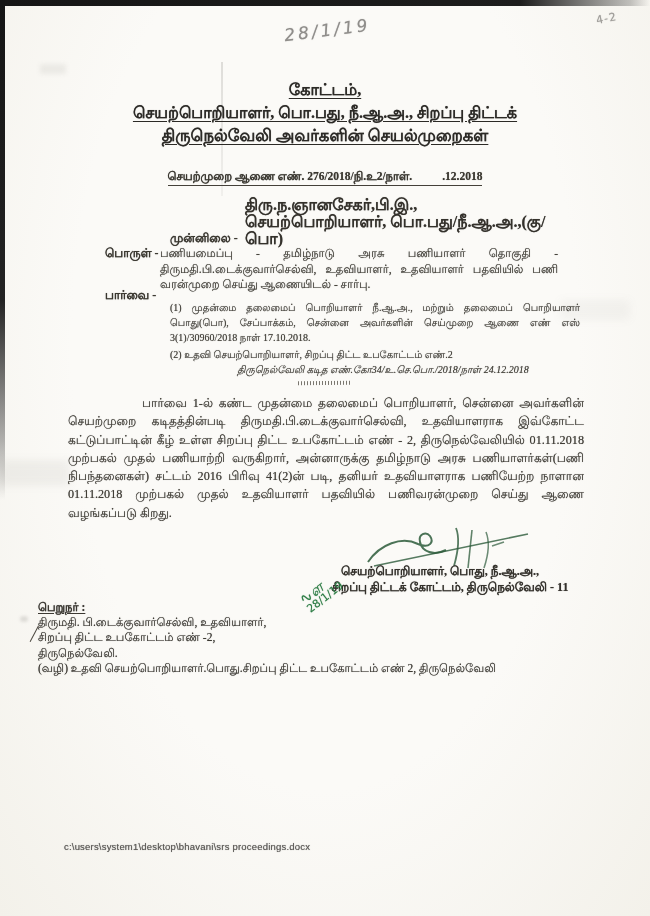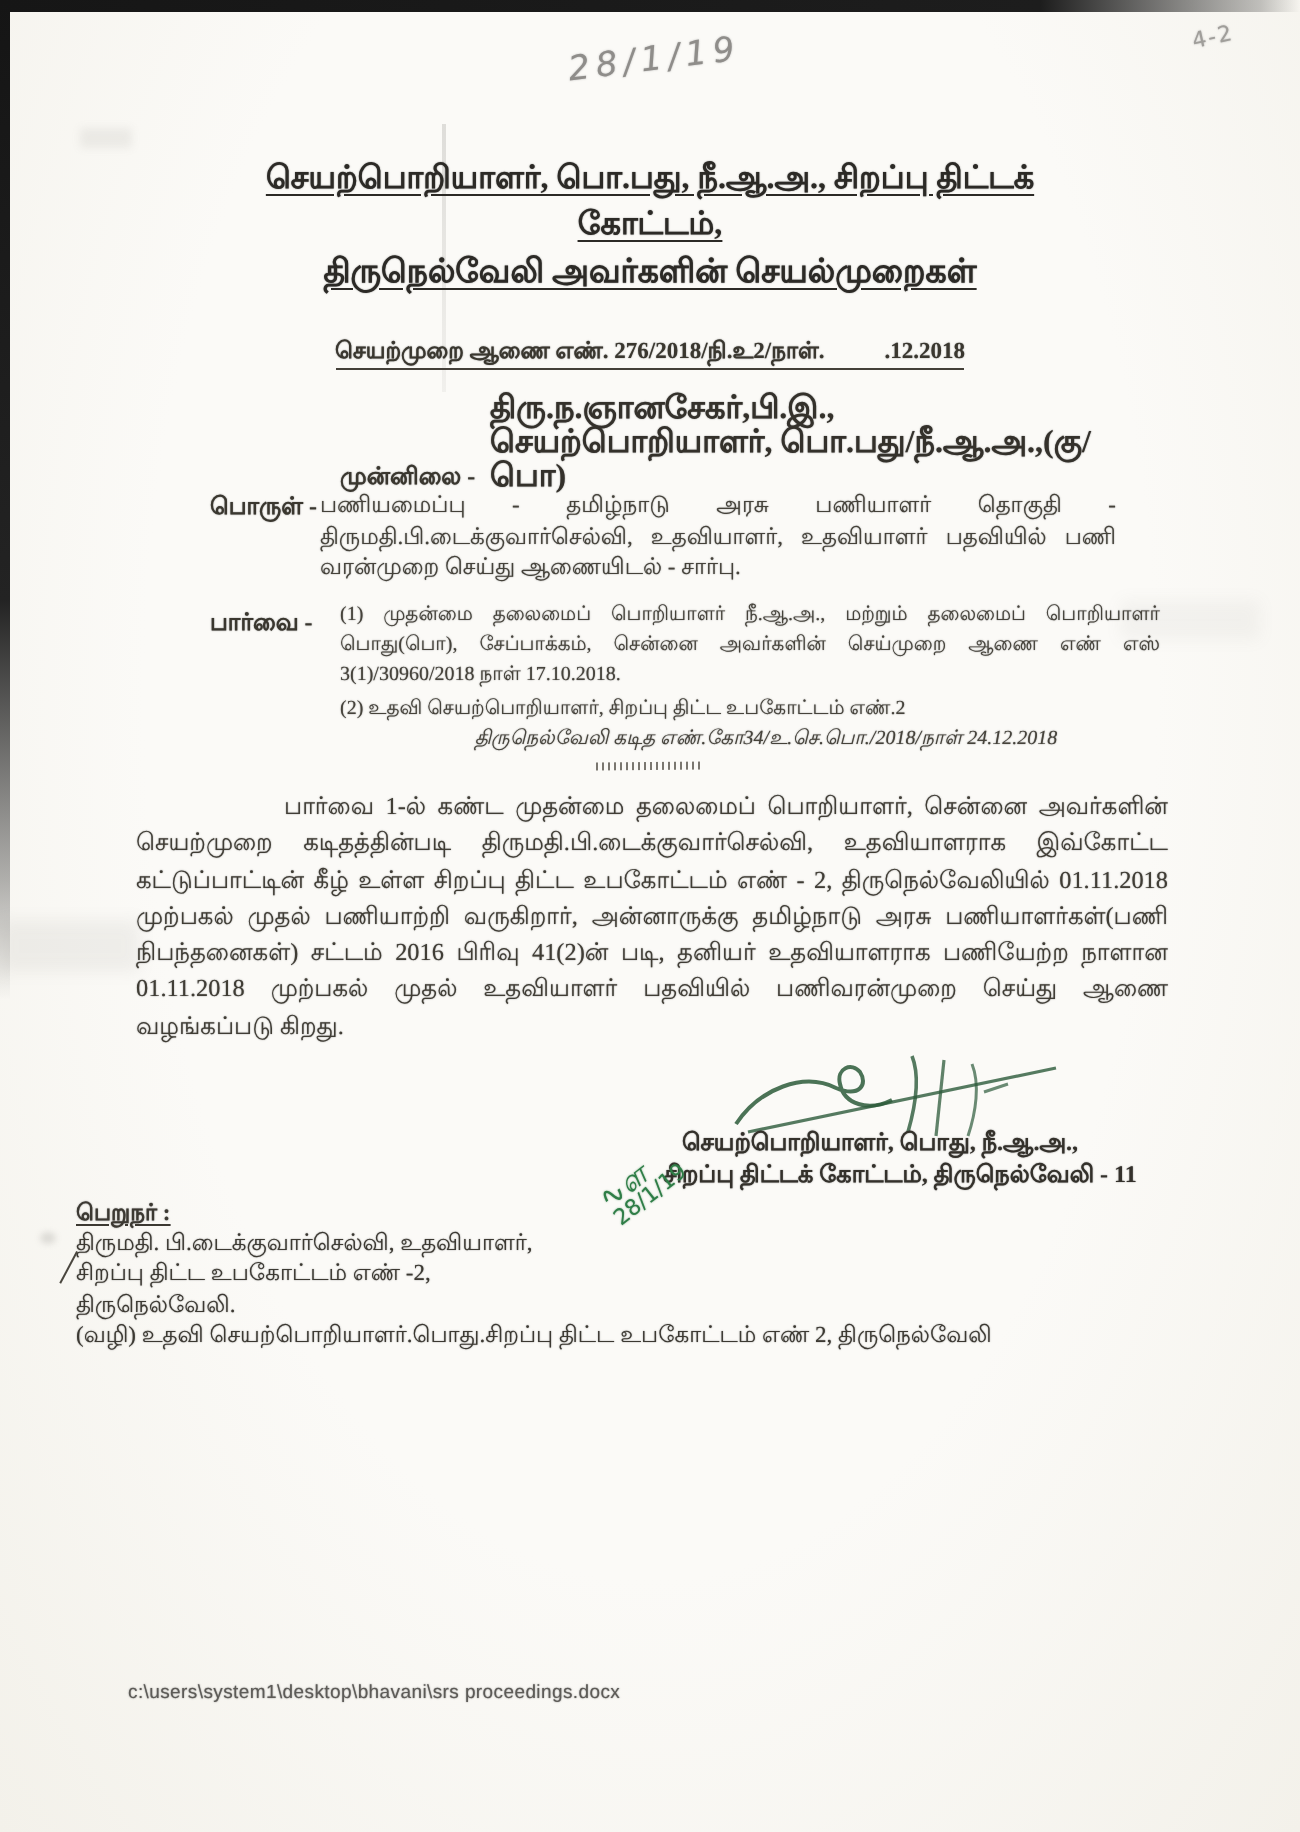--- a/index.html
+++ b/index.html
@@ -129,41 +129,41 @@
   <div class="smudge smudge-a"></div>
   <div class="smudge smudge-b"></div>
   <div class="smudge smudge-c"></div>
   <div class="smudge smudge-d"></div>
 
   <div class="hand-date-top">28/1/19</div>
 
   <div class="pencil-mark">4-2</div>
 
   <div class="title-block scan-text">
+    <div class="title-line">கோட்டம்,</div>
     <div class="title-line">செயற்பொறியாளர், பொ.பது, நீ.ஆ.அ., சிறப்பு திட்டக்</div>
-    <div class="title-line">கோட்டம்,</div>
     <div class="title-line title-line3">திருநெல்வேலி அவர்களின் செயல்முறைகள்</div>
   </div>
 
   <div class="order-line scan-text">
     <span class="order-inner">
       <span>செயற்முறை ஆணை எண். 276/2018/நி.உ2/நாள்.</span><span class="order-gap"></span><span>.12.2018</span>
     </span>
   </div>
 
   <div class="label-col scan-text" style="left:170px;top:196px;margin-top:35px;">முன்னிலை -</div>
   <div class="presence-val scan-text">
     <div>திரு.ந.ஞானசேகர்,பி.இ.,</div>
     <div>செயற்பொறியாளர், பொ.பது/நீ.ஆ.அ.,(கு/பொ)</div>
   </div>
 
   <div class="label-col scan-text" style="left:105px;top:246px;">பொருள் -</div>
   <div class="subject-text scan-text">பணியமைப்பு - தமிழ்நாடு அரசு பணியாளர் தொகுதி - திருமதி.பி.டைக்குவார்செல்வி, உதவியாளர், உதவியாளர் பதவியில் பணி வரன்முறை செய்து ஆணையிடல் - சார்பு.</div>
 
-  <div class="label-col scan-text" style="left:105px;top:304px;">பார்வை -</div>
+  <div class="label-col scan-text" style="left:105px;top:288px;">பார்வை -</div>
   <div class="reference-text scan-text">
     <div>(1) முதன்மை தலைமைப் பொறியாளர் நீ.ஆ.அ., மற்றும் தலைமைப் பொறியாளர் பொது(பொ), சேப்பாக்கம், சென்னை அவர்களின் செய்முறை ஆணை எண் எஸ் 3(1)/30960/2018 நாள் 17.10.2018.</div>
     <div class="reference-item2">(2) உதவி செயற்பொறியாளர், சிறப்பு திட்ட உபகோட்டம் எண்.2</div>
     <div class="reference-item2b">திருநெல்வேலி கடித எண்.கோ34/உ.செ.பொ./2018/நாள் 24.12.2018</div>
   </div>
 
   <div class="strike-mark"></div>
 
   <div class="body-para scan-text">பார்வை 1-ல் கண்ட முதன்மை தலைமைப் பொறியாளர், சென்னை அவர்களின் செயற்முறை கடிதத்தின்படி திருமதி.பி.டைக்குவார்செல்வி, உதவியாளராக இவ்கோட்ட கட்டுப்பாட்டின் கீழ் உள்ள சிறப்பு திட்ட உபகோட்டம் எண் - 2, திருநெல்வேலியில் 01.11.2018 முற்பகல் முதல் பணியாற்றி வருகிறார், அன்னாருக்கு தமிழ்நாடு அரசு பணியாளர்கள்(பணி நிபந்தனைகள்) சட்டம் 2016 பிரிவு 41(2)ன் படி, தனியர் உதவியாளராக பணியேற்ற நாளான 01.11.2018 முற்பகல் முதல் உதவியாளர் பதவியில் பணிவரன்முறை செய்து ஆணை வழங்கப்படு கிறது.</div>
 

